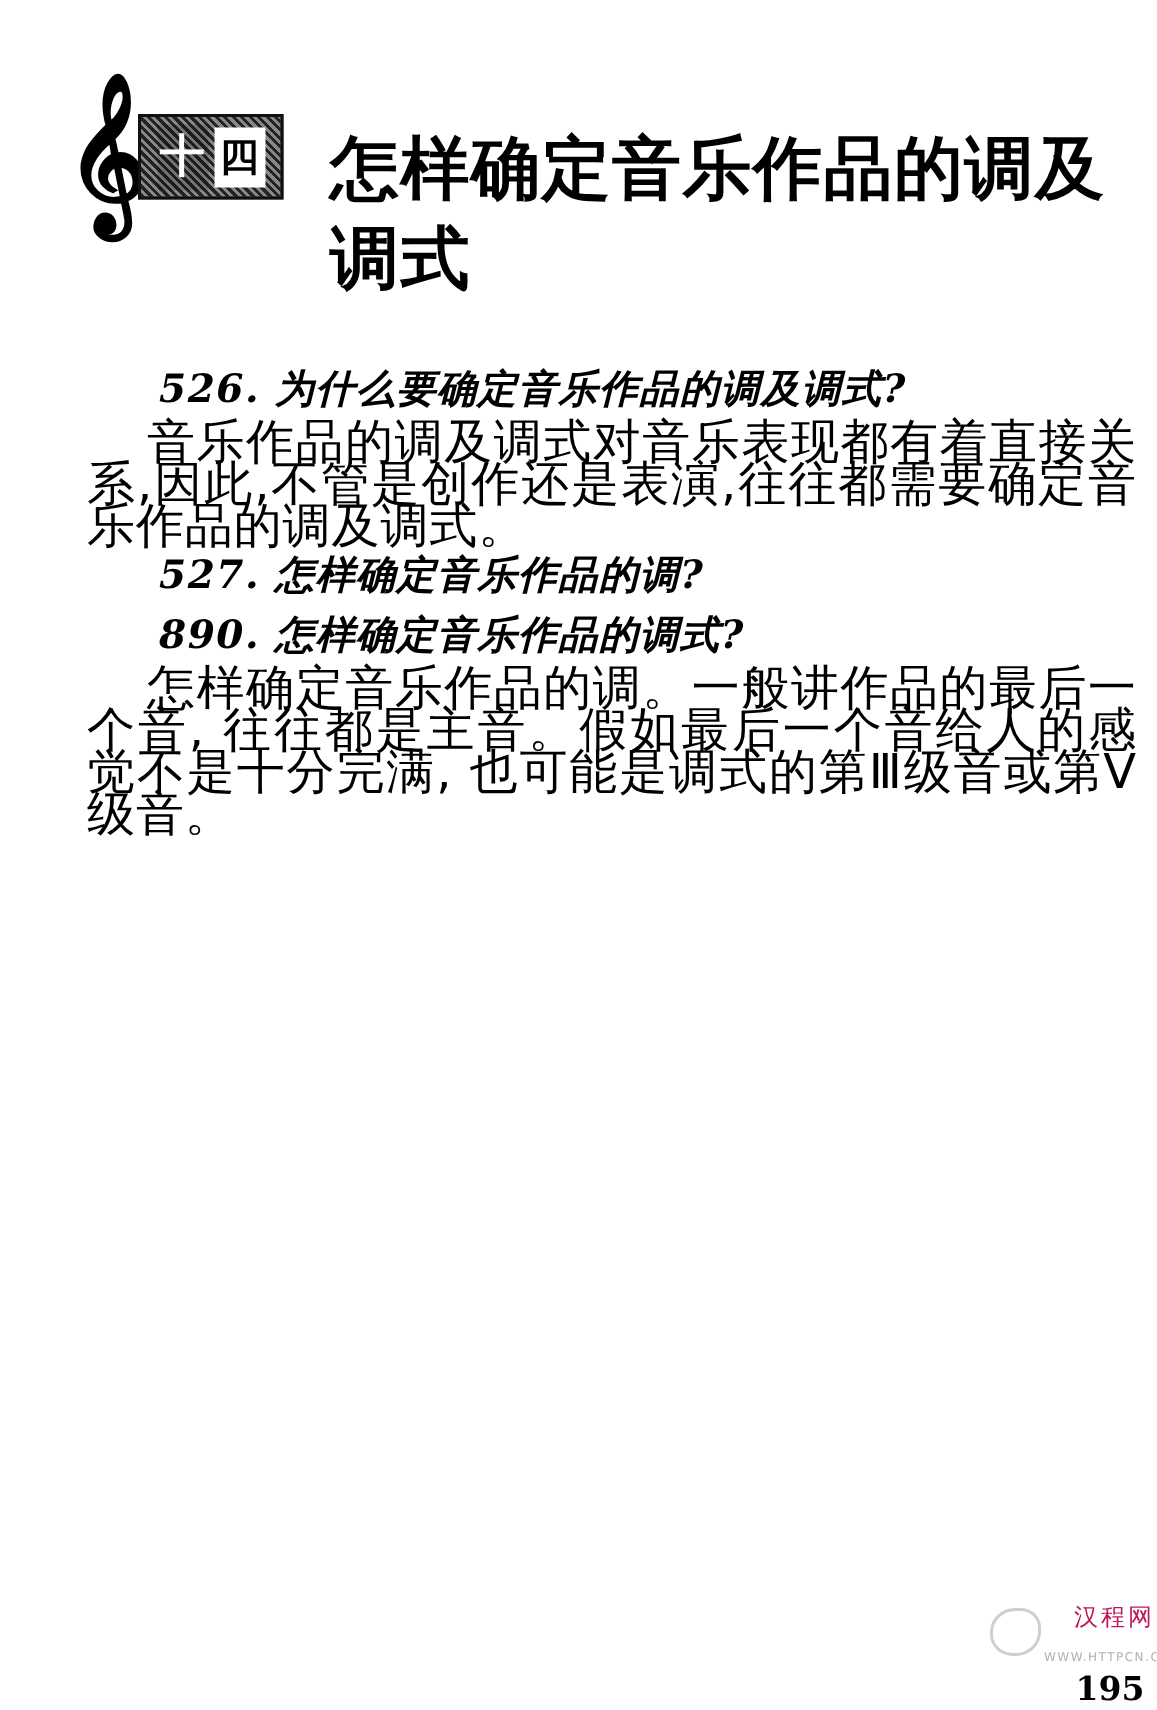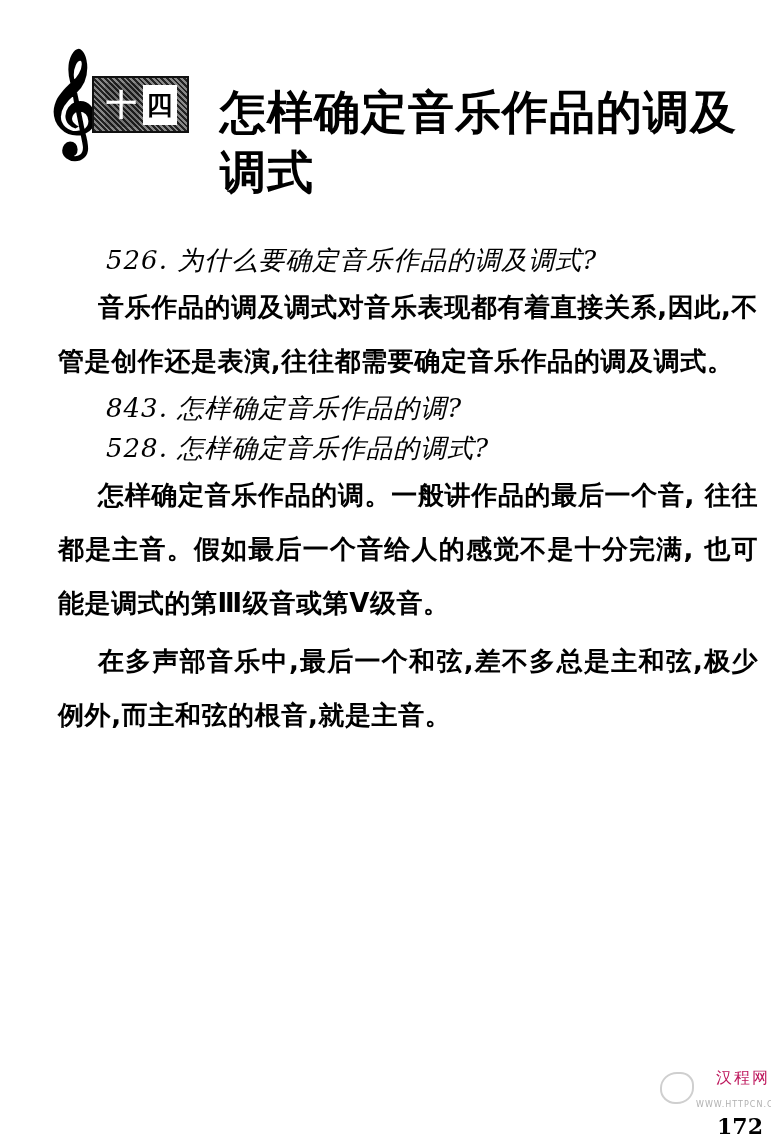--- a/index.html
+++ b/index.html
@@ -30,29 +30,28 @@
   .badge-num.second { background: #fff; color: #000; font-size: 26px; line-height: 40px; padding: 0 4px; }
   .title {
     position: absolute; left: 176px; top: 30px; width: 560px;
     font-family: "DejaVu Sans", sans-serif; font-weight: bold;
     font-size: 46px; line-height: 60px; letter-spacing: 1px;
   }
 
   
   .content { position: absolute; left: 58px; top: 240px; width: 700px; }
   .q {
-    font-size: 26px; line-height: 40px; padding-left: 48px; font-weight: normal;
+    font-size: 26px; line-height: 40px; padding-left: 48px; font-weight: bold;
     font-family: "DejaVu Serif", serif; letter-spacing: 1px; font-style: italic;
     height: 40px; white-space: nowrap;
   }
   .p {
-    font-size: 26px; line-height: 54px; text-indent: 40px;
+    font-size: 32px; line-height: 28px; text-indent: 40px;
     text-align: justify; letter-spacing: 0.6px; margin: 0;
     font-family: "DejaVu Sans", sans-serif;
-    font-weight: bold;
   }
   .p + .p { margin-top: 4px; }
 
   
   .watermark {
     position: absolute; left: 660px; top: 1068px; width: 110px; height: 48px;
     color: #bdbdbd; font-family: "DejaVu Sans", sans-serif;
   }
   .wm-logo {
     position: absolute; left: 0; top: 4px; width: 30px; height: 28px;
@@ -79,30 +78,29 @@
     <div class="title">怎样确定音乐作品的调及调式</div>
   </div>
 
   <div class="content">
     <div class="section">
       <div class="q">526. 为什么要确定音乐作品的调及调式?</div>
       <p class="p">音乐作品的调及调式对音乐表现都有着直接关系,因此,不管是创作还是表演,往往都需要确定音乐作品的调及调式。</p>
     </div>
 
     <div class="section">
-      <div class="q">843. 怎样确定音乐作品的调?</div>
+      <div class="q">527. 怎样确定音乐作品的调?</div>
     </div>
 
     <div class="section">
-      <div class="q">528. 怎样确定音乐作品的调式?</div>
+      <div class="q">890. 怎样确定音乐作品的调式?</div>
       <p class="p">怎样确定音乐作品的调。一般讲作品的最后一个音, 往往都是主音。假如最后一个音给人的感觉不是十分完满, 也可能是调式的第Ⅲ级音或第Ⅴ级音。</p>
-      <p class="p">在多声部音乐中,最后一个和弦,差不多总是主和弦,极少例外,而主和弦的根音,就是主音。</p>
     </div>
   </div>
 
   <div class="watermark">
     <div class="wm-logo"></div>
     <span class="wm-text">汉程网</span>
     <span class="wm-url">WWW.HTTPCN.COM</span>
   </div>
 
-  <div class="page-number">172</div>
+  <div class="page-number">195</div>
 </div>
 
 </body></html>

